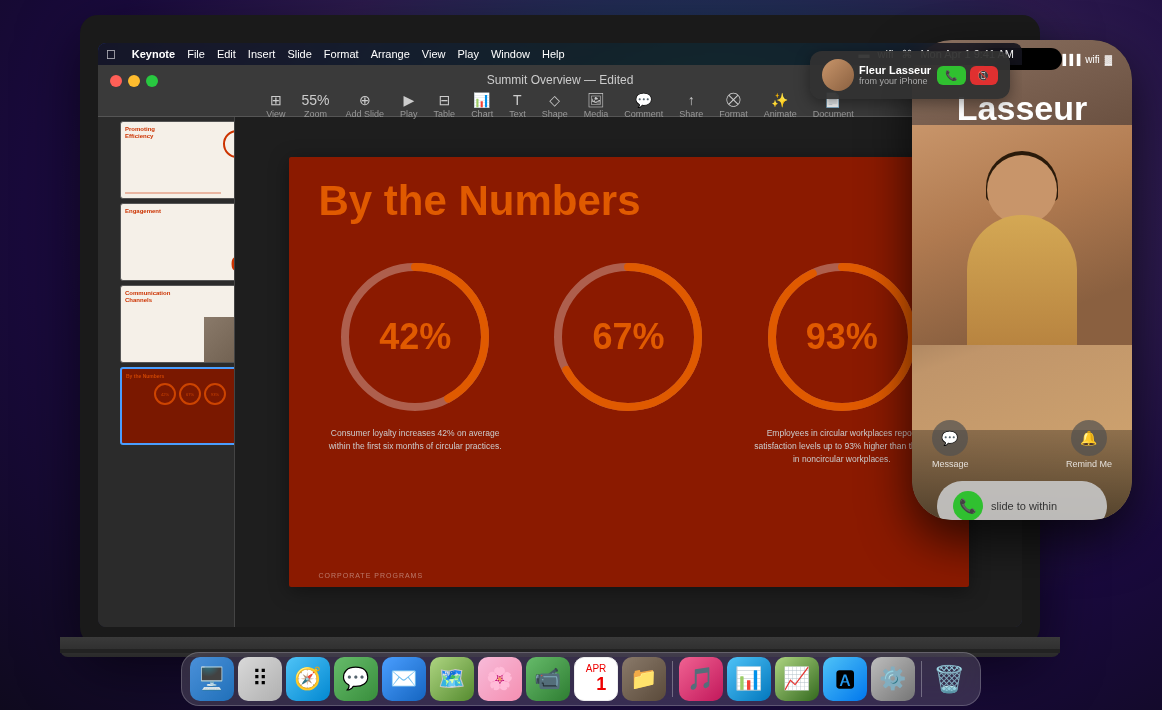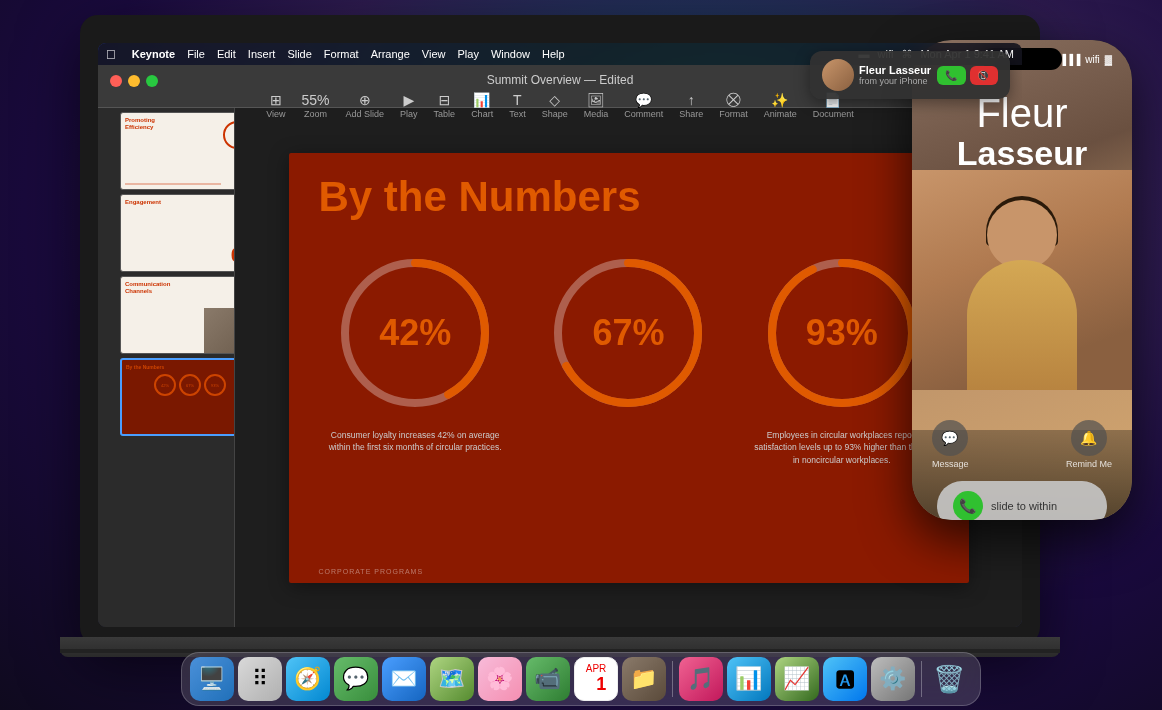--- a/index.html
+++ b/index.html
@@ -105,21 +105,21 @@
       top: 22px;
       left: 0;
       right: 0;
       bottom: 0;
       background: #2b2b2b;
       display: flex;
       flex-direction: column;
     }
 
     .window-titlebar {
-      height: 43px;
+      height: 52px;
       background: #3a3a3a;
       display: flex;
       flex-direction: column;
       align-items: center;
       position: relative;
       border-bottom: 1px solid #555;
       flex-shrink: 0;
     }
 
     .traffic-lights {
@@ -416,21 +416,21 @@
       transform: translate(-50%, -50%);
       font-size: 36px;
       font-weight: 700;
       color: #e05a00;
     }
 
     .stat-description {
       font-size: 8.5px;
       color: #cccccc;
       text-align: center;
-      margin-top: 16px;
+      margin-top: 10px;
       line-height: 1.5;
       max-width: 180px;
     }
 
     .slide-footer {
       position: absolute;
       bottom: 8px;
       left: 30px;
       font-size: 7px;
       color: rgba(255,255,255,0.4);
@@ -1005,21 +1005,20 @@
     <div class="iphone-status-bar">
       <span class="iphone-time">9:41</span>
       <div class="iphone-icons">
         <span>▐▐▐</span>
         <span>wifi</span>
         <span>▓</span>
       </div>
     </div>
 
     <div class="caller-info">
-      <span class="caller-name-first">Fleur</span>
       <span class="caller-name-last">Lasseur</span>
     </div>
 
     <div class="caller-photo">
       <div class="caller-photo-person">
         <div class="person-silhouette">
           <div class="person-hair"></div>
           <div class="person-head"></div>
           <div class="person-body"></div>
         </div>

